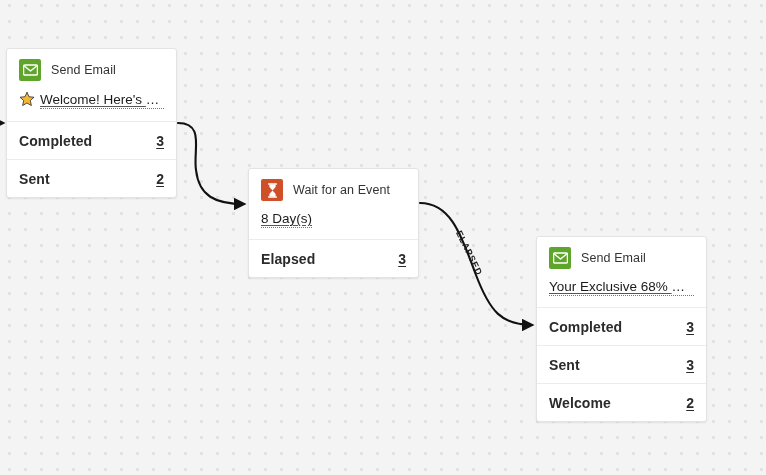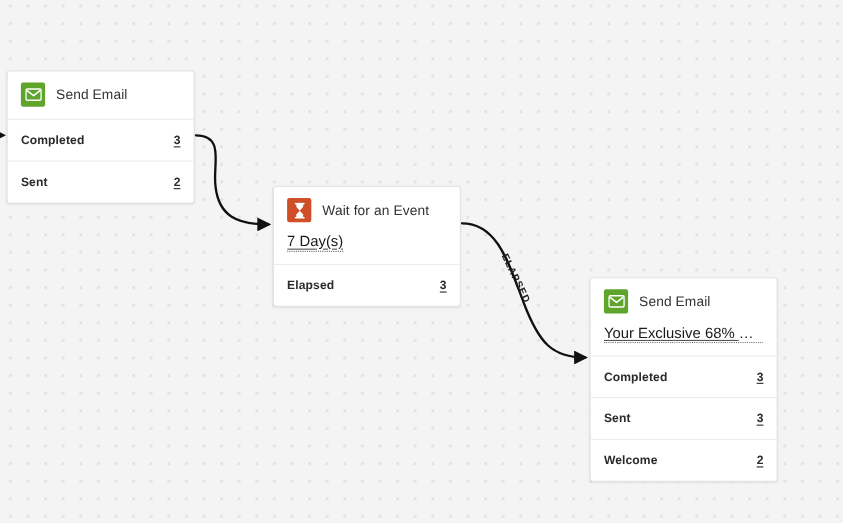--- a/index.html
+++ b/index.html
@@ -30,21 +30,20 @@
     width: 766px; height: 475px;
     pointer-events: none;
   }
   .node {
     position: absolute;
     background: #ffffff;
     border: 1px solid #e3e3e3;
     border-radius: 3px;
     box-shadow: 0 1px 2px rgba(0,0,0,0.08);
     box-sizing: border-box;
-    margin-top: 16px;
   }
   .node-head {
     padding: 10px 12px 11px 12px;
   }
   .node-title-row {
     display: flex;
     align-items: center;
     gap: 10px;
   }
   .node-icon {
@@ -85,21 +84,21 @@
     text-overflow: ellipsis;
   }
   .star-icon { flex: 0 0 auto; }
   .stat-row {
     border-top: 1px solid #ececec;
     display: flex;
     align-items: center;
     justify-content: space-between;
     padding: 0 12px;
     height: 37px;
-    font-size: 11px;
+    font-size: 14px;
     color: #2b2b2b;
   }
   .stat-label { font-weight: bold; letter-spacing: 0.1px; }
   .stat-value {
     font-weight: bold;
     color: #2b2b2b;
     text-decoration: underline;
     text-underline-offset: 2px;
     cursor: pointer;
   }
@@ -144,45 +143,53 @@
     <div class="node-head">
       <div class="node-title-row">
         <span class="node-icon" style="background:#5FA52B;">
           <svg width="15" height="12" viewBox="0 0 16 12">
             <rect x="0.6" y="0.6" width="14.8" height="10.8" rx="1.4" fill="none" stroke="#ffffff" stroke-width="1.5"></rect>
             <path d="M 1.4 1.8 L 8 7 L 14.6 1.8" fill="none" stroke="#ffffff" stroke-width="1.5" stroke-linejoin="round"></path>
           </svg>
         </span>
         <span class="node-title">Send Email</span>
       </div>
+      <div class="node-subject">
+        <span class="star-icon">
+          <svg width="16" height="16" viewBox="0 0 20 20">
+            <path d="M10 1.4 L12.5 7.2 L18.8 7.8 L14.1 12 L15.5 18.2 L10 15 L4.5 18.2 L5.9 12 L1.2 7.8 L7.5 7.2 Z" fill="#F5B731" stroke="#3a3a3a" stroke-width="1.1" stroke-linejoin="round"></path>
+          </svg>
+        </span>
+        <span class="subject-text">Welcome! Here's 2...</span>
+      </div>
     </div>
     <div class="stat-row">
       <span class="stat-label">Completed</span>
       <span class="stat-value">3</span>
     </div>
     <div class="stat-row">
       <span class="stat-label">Sent</span>
       <span class="stat-value">2</span>
     </div>
   </div>
 
-  <div class="node" style="left:248px; top:153px; width:171px;">
+  <div class="node" style="left:248px; top:168px; width:171px;">
     <div class="node-head">
       <div class="node-title-row">
         <span class="node-icon" style="background:#CE4F28;">
           <svg width="11" height="15" viewBox="0 0 12 16">
             <path d="M1.8 1 L10.2 1 M1.8 15 L10.2 15" stroke="#ffffff" stroke-width="1.6" stroke-linecap="round"></path>
             <path d="M2.6 1.4 L2.6 4.2 L6 8 L9.4 4.2 L9.4 1.4 Z" fill="#ffffff"></path>
             <path d="M2.6 14.6 L2.6 11.8 L6 8 L9.4 11.8 L9.4 14.6 Z" fill="#ffffff"></path>
           </svg>
         </span>
         <span class="node-title">Wait for an Event</span>
       </div>
       <div class="node-subject">
-        <span class="subject-text">7 Day(s)</span>
+        <span class="subject-text">8 Day(s)</span>
       </div>
     </div>
     <div class="stat-row">
       <span class="stat-label">Elapsed</span>
       <span class="stat-value">3</span>
     </div>
   </div>
 
   <div class="node" style="left:536px; top:236px; width:171px;">
     <div class="node-head">

